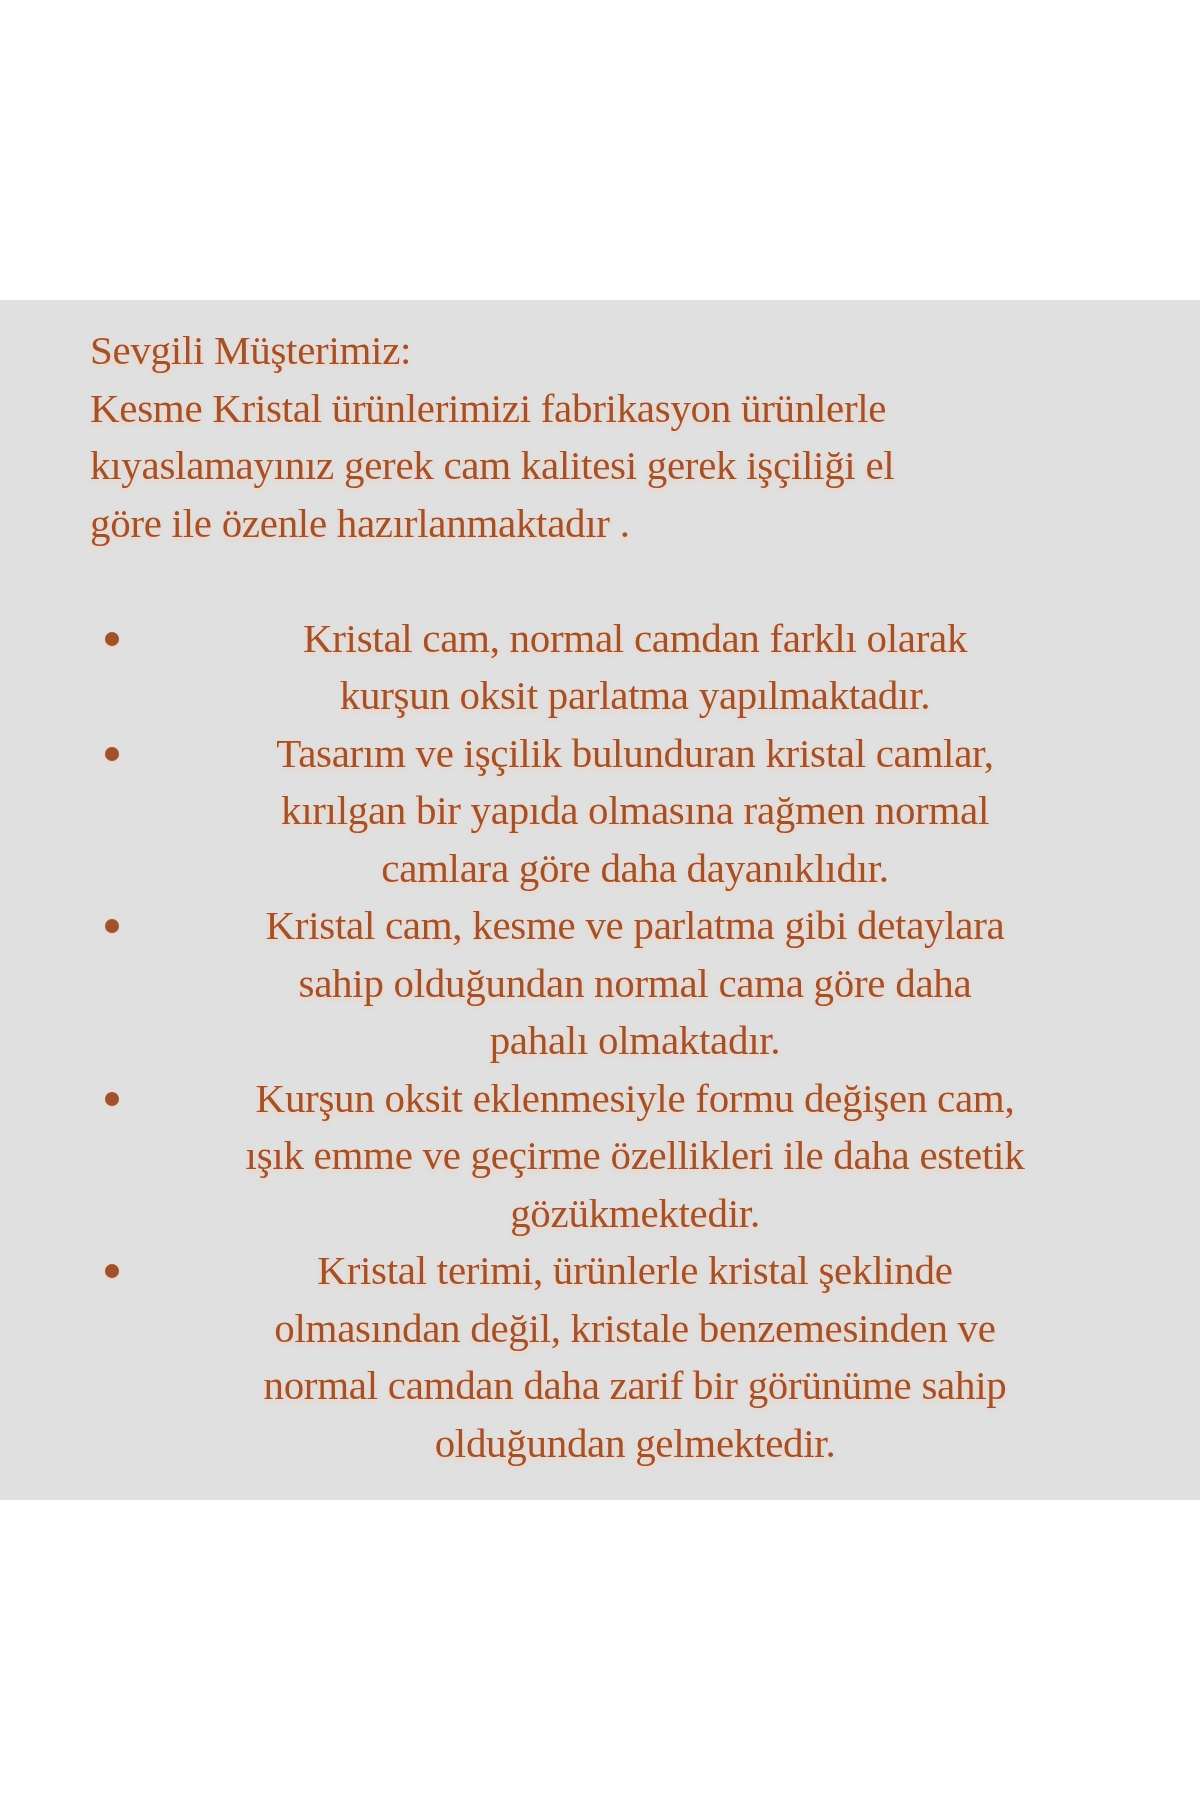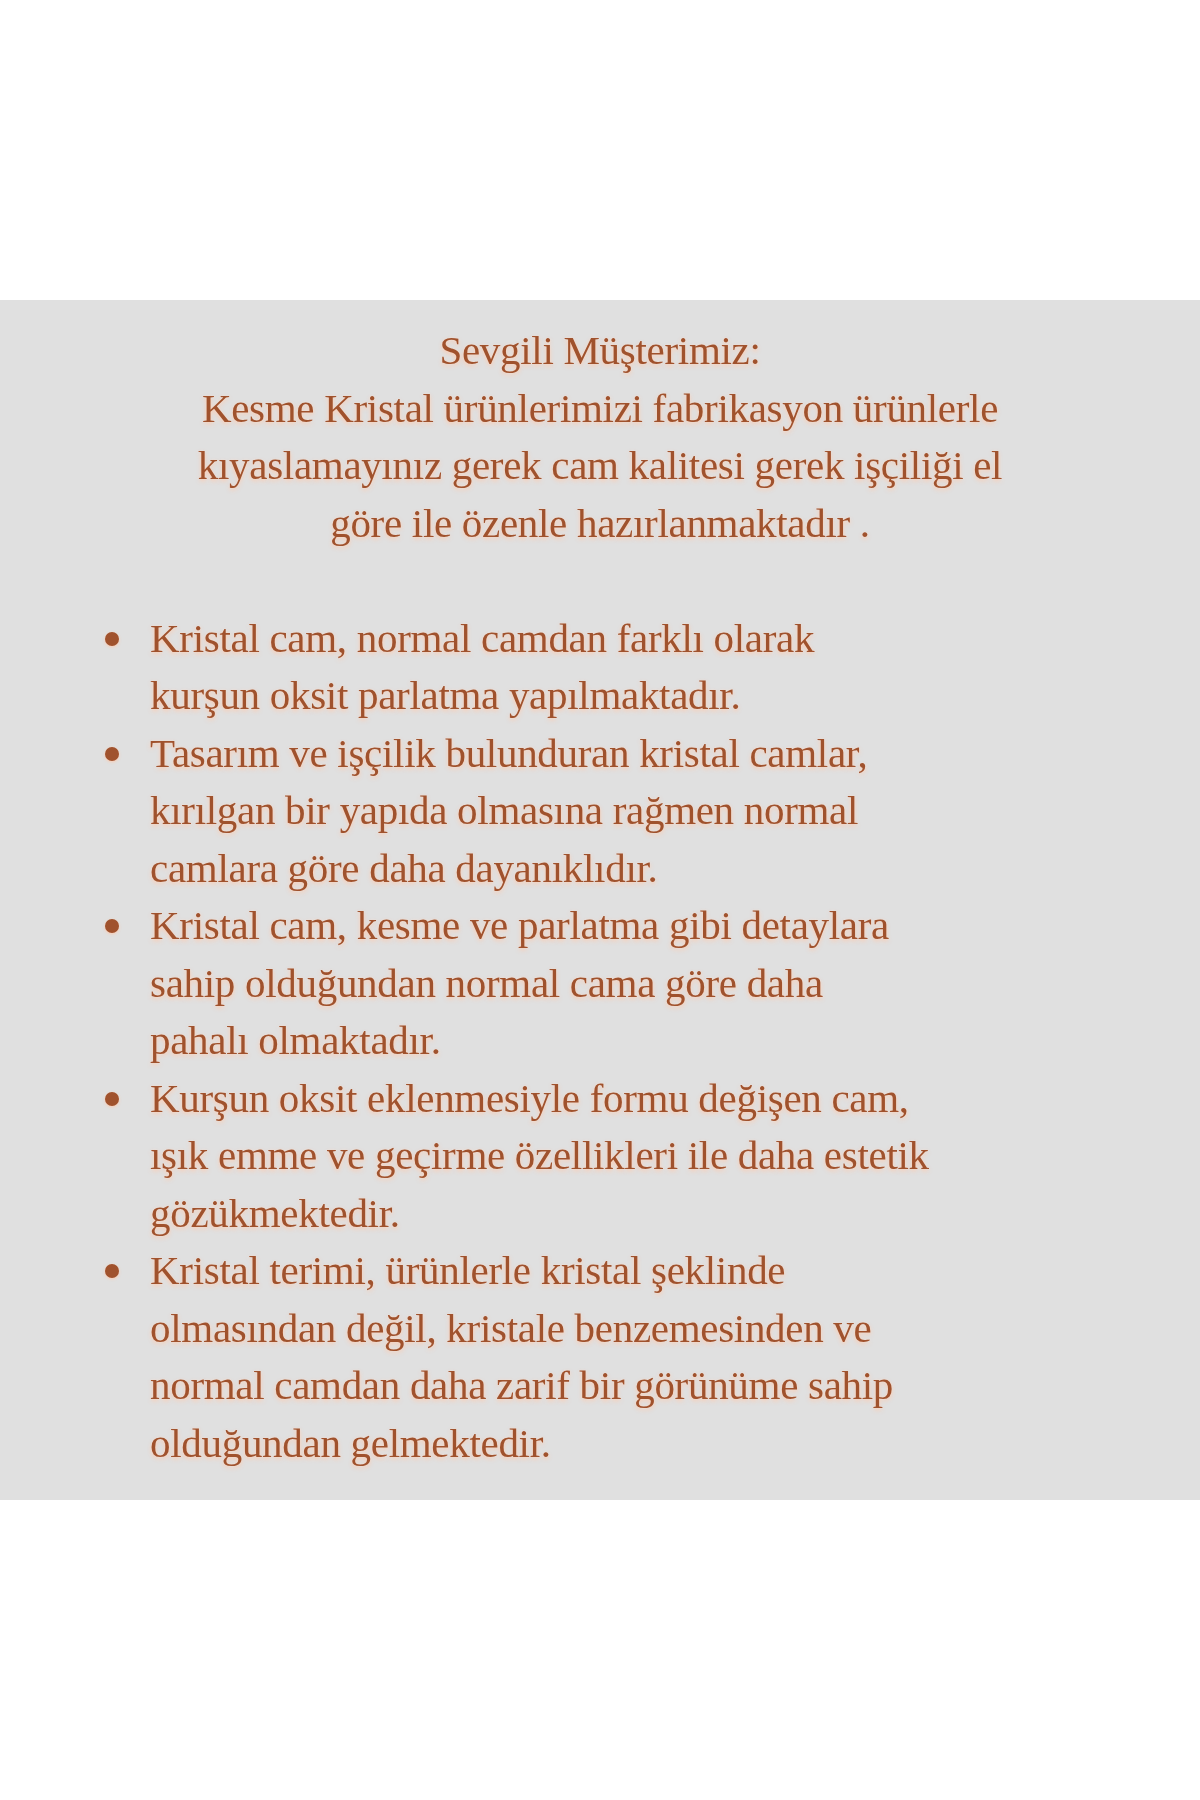--- a/index.html
+++ b/index.html
@@ -27,39 +27,39 @@
       top: 22px;
       width: 1200px;
       font-family: "Liberation Serif", "DejaVu Serif", serif;
       font-size: 41px;
       line-height: 57.5px;
       color: #a0522d;
       text-shadow: 0 2px 4px rgba(255, 200, 170, 0.85), 0 0 2px rgba(255, 230, 215, 0.6);
       letter-spacing: -0.3px;
     }
     .intro {
-      text-align: center;
+      text-align: left;
       padding: 0 90px;
       margin: 0;
     }
     .intro .line {
       display: block;
       white-space: nowrap;
     }
     .spacer {
       height: 57.5px;
     }
     .bullet-list {
       list-style: none;
       margin: 0;
       padding: 0;
     }
     .bullet-item {
       position: relative;
-      text-align: left;
+      text-align: center;
       padding-left: 150px;
       padding-right: 80px;
     }
     .bullet-item .line {
       display: block;
       white-space: nowrap;
     }
     .bullet-dot {
       position: absolute;
       left: 105px;

